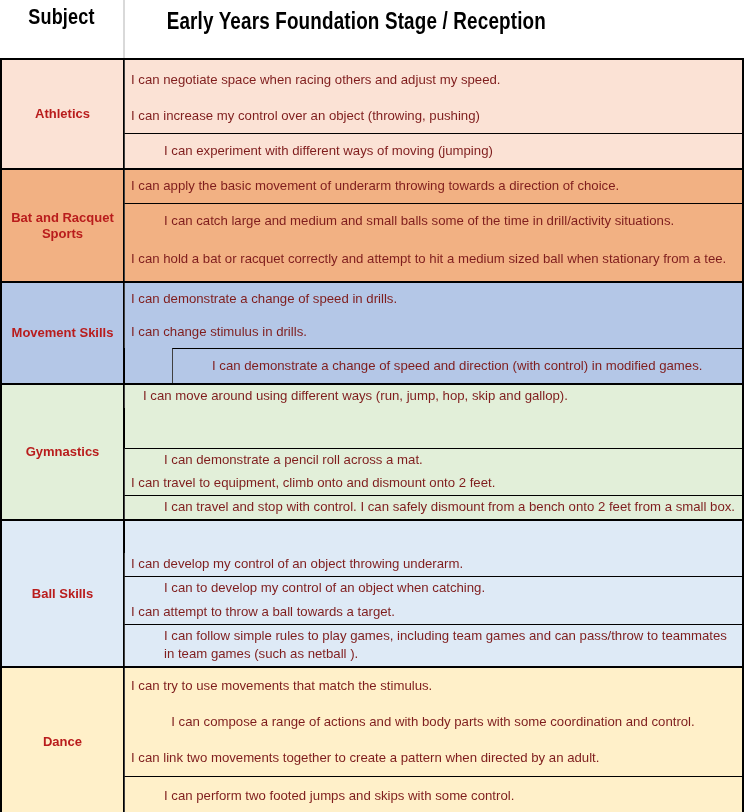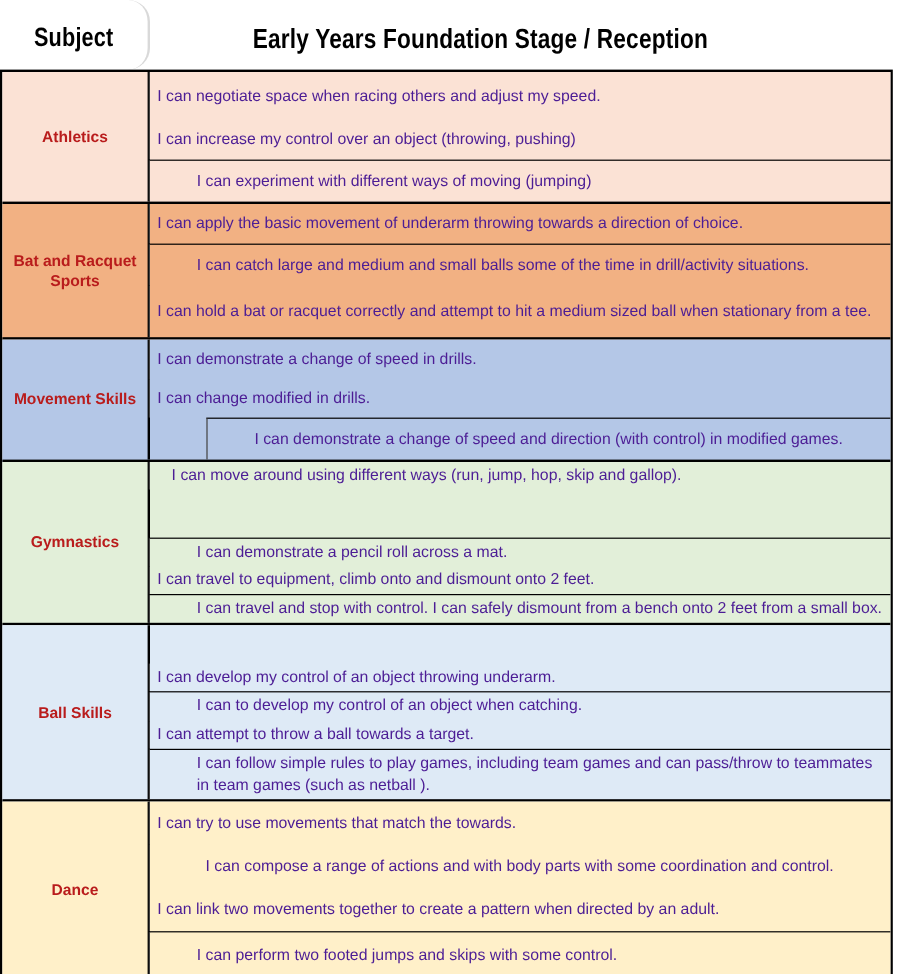--- a/index.html
+++ b/index.html
@@ -27,44 +27,43 @@
     position: relative;
     display: flex;
     height: 58px;
     background: #ffffff;
     box-sizing: border-box;
   }
   .header-subject {
     width: 125px;
     flex: 0 0 125px;
     display: flex;
-    align-items: center;
+    align-items: flex-start;
     justify-content: center;
     padding-top: 4px;
     box-sizing: border-box;
     border-right: 2px solid #d9d9d9;
-    border-radius: 18px;
   }
   .header-subject .htxt,
   .header-main .htxt {
     font-family: "Liberation Sans Narrow", "Liberation Sans", sans-serif;
     font-weight: bold;
     font-size: 22px;
     letter-spacing: 0.2px;
     color: #000000;
     white-space: nowrap;
     transform: scaleX(0.82);
     transform-origin: center;
   }
   .header-main {
     flex: 1 1 auto;
     display: flex;
     align-items: flex-start;
-    justify-content: center;
-    padding-top: 19px;
+    justify-content: flex-start;
+    padding-top: 8px;
     padding-right: 80px;
     box-sizing: border-box;
   }
   .header-main .htxt {
     font-size: 23px;
   }
 
   
   .table {
     position: relative;
@@ -107,21 +106,21 @@
     box-sizing: border-box;
   }
 
   .objective {
     box-sizing: border-box;
     display: flex;
     align-items: center;
     padding: 2px 7px 2px 6px;
     font-size: 13.2px;
     line-height: 1.42;
-    color: #4c1d95;
+    color: #7f1d1d;
     border-left: 1px solid #404040;
     margin-left: -1px;
   }
   .objective.rule {
     border-top: 1.5px solid #000000;
     padding-left: 39px;
   }
 
   
   .objective span {
@@ -177,21 +176,21 @@
       </div>
       <div class="subject-block" style="background: rgb(180, 199, 231); height: 100px;">
         <div class="subject-name">
           <span>Movement Skills</span>
         </div>
         <div class="objectives">
           <div class="objective" style="height: 33px;">
             <span>I can demonstrate a change of speed in drills.</span>
           </div>
           <div class="objective" style="height: 32px;">
-            <span>I can change modified in drills.</span>
+            <span>I can change stimulus in drills.</span>
           </div>
           <div class="objective rule" style="height: 35px; margin-left: 47px;">
             <span>I can demonstrate a change of speed and direction (with control) in modified games.</span>
           </div>
         </div>
       </div>
       <div class="subject-block" style="background: rgb(226, 239, 217); height: 134px;">
         <div class="subject-name">
           <span>Gymnastics</span>
         </div>
@@ -228,21 +227,21 @@
             <span>I can follow simple rules to play games, including team games and can pass/throw to teammates in team games (such as netball ).</span>
           </div>
         </div>
       </div>
       <div class="subject-block" style="background: rgb(255, 240, 201); height: 148px;">
         <div class="subject-name">
           <span>Dance</span>
         </div>
         <div class="objectives">
           <div class="objective" style="height: 36px;">
-            <span>I can try to use movements that match the towards.</span>
+            <span>I can try to use movements that match the stimulus.</span>
           </div>
           <div class="objective" style="height: 36px; justify-content: center;">
             <span>I can compose a range of actions and with body parts with some coordination and control.</span>
           </div>
           <div class="objective" style="height: 36px;">
             <span>I can link two movements together to create a pattern when directed by an adult.</span>
           </div>
           <div class="objective rule" style="height: 40px;">
             <span>I can perform two footed jumps and skips with some control.</span>
           </div>

